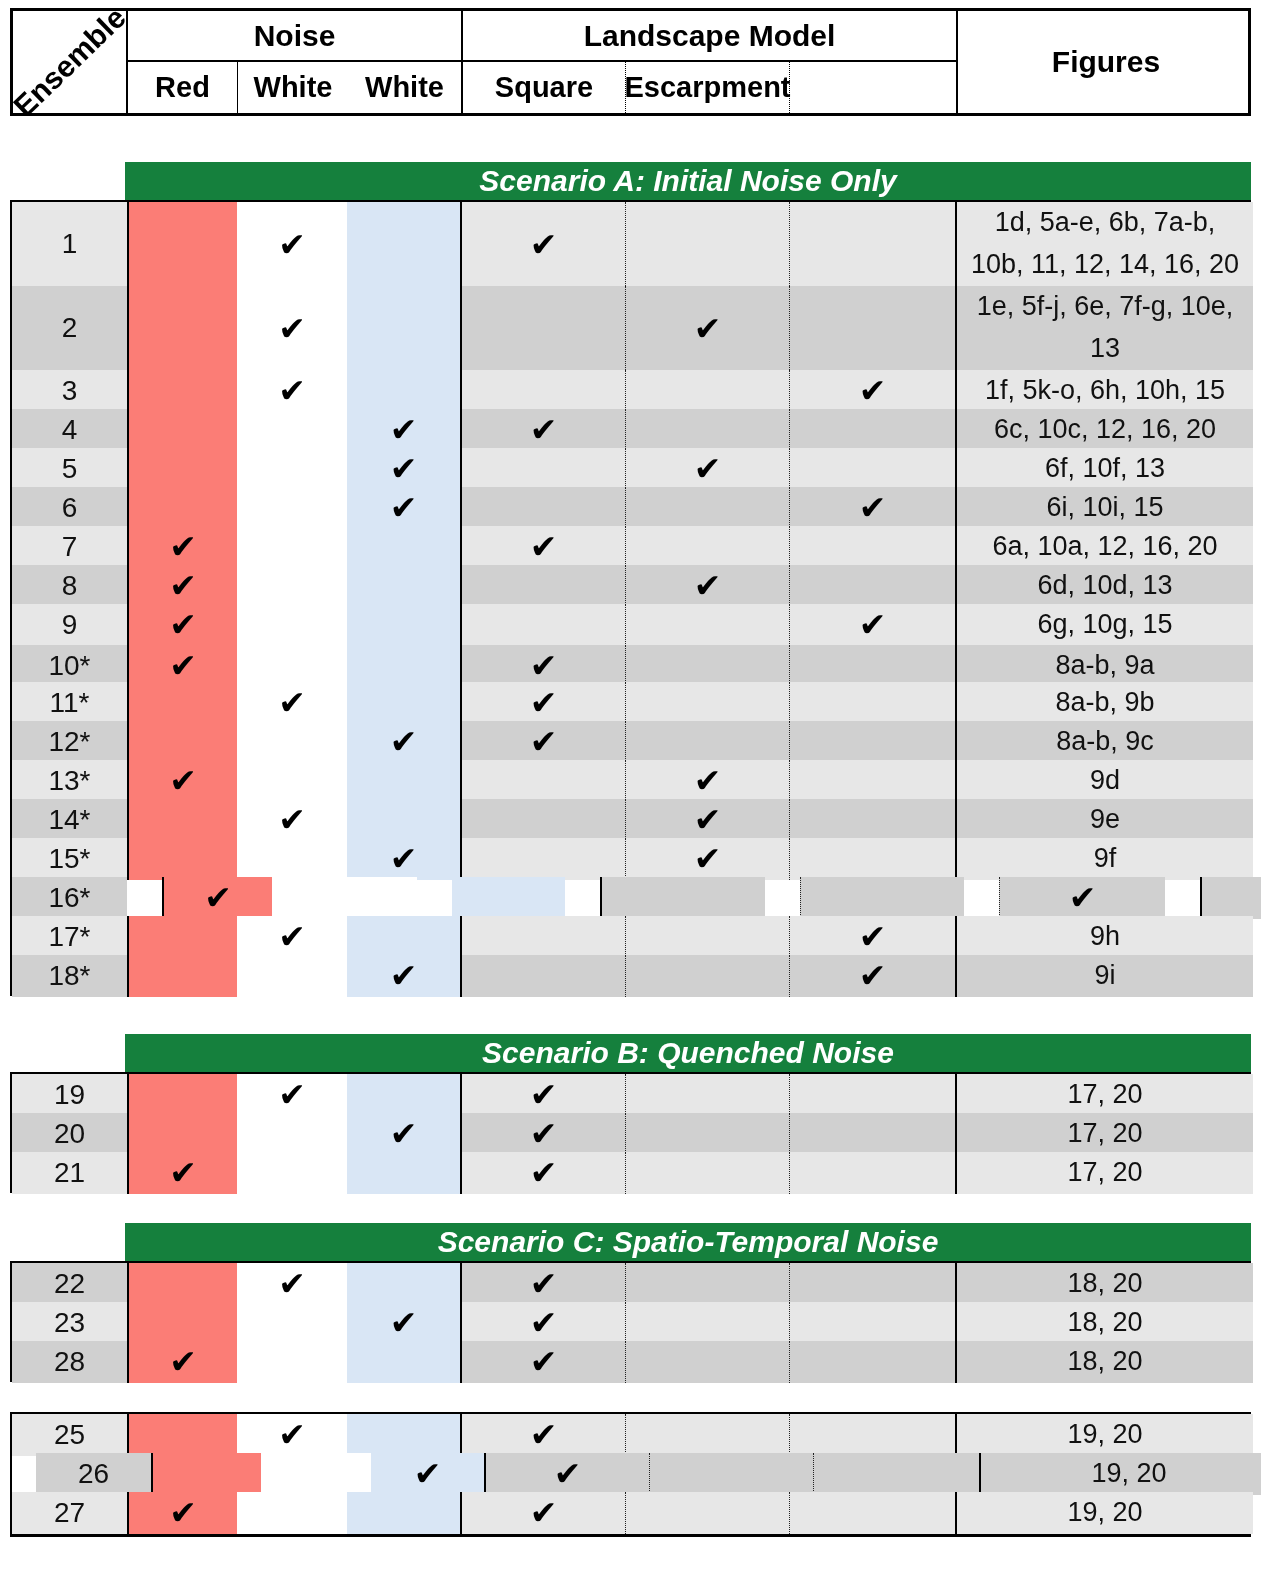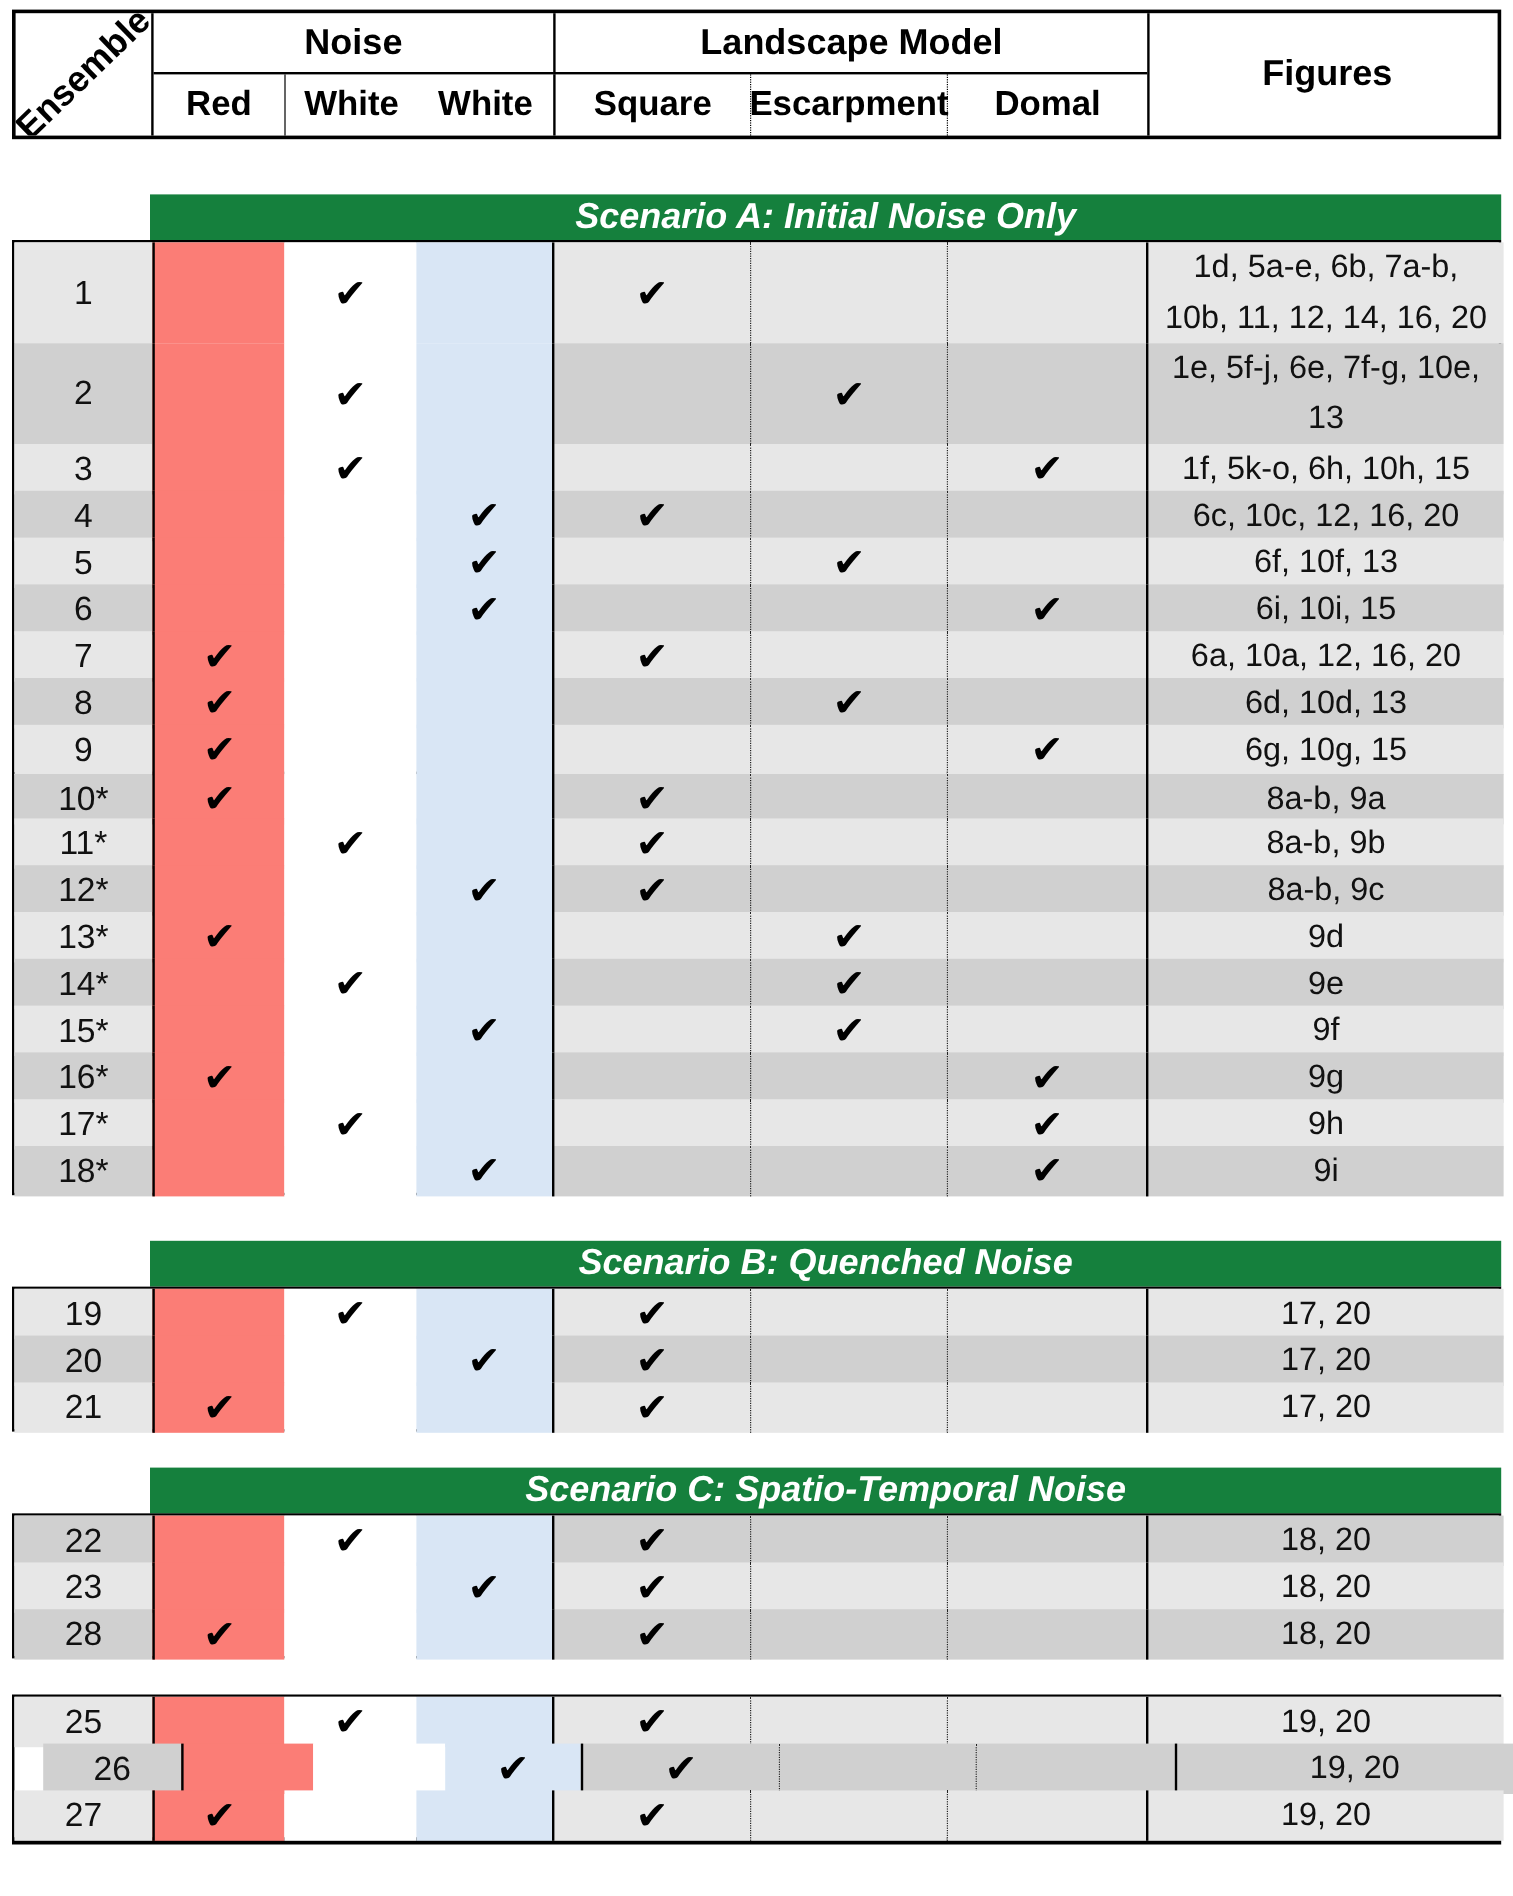--- a/index.html
+++ b/index.html
@@ -76,21 +76,20 @@
       <span class="ens-label">Ensemble</span>
     </div>
     <div class="hcell h-noise">Noise</div>
     <div class="hcell h-landscape">Landscape Model</div>
     <div class="hcell h-figures">Figures</div>
     <div class="hcell h-red">Red</div>
     <div class="hcell h-white">White</div>
     <div class="hcell h-blue">White</div>
     <div class="hcell h-square">Square</div>
     <div class="hcell h-esc">Escarpment</div>
-    <div class="hcell h-domal">Domal</div>
   </div>
 
   <div id="sections">
       <section class="scenario" style="margin-top: 46px;">
         <div class="bar-row">
           <div class="bar-gap"></div>
           <div class="bar">Scenario A: Initial Noise Only</div>
         </div>
         <div class="scenario-body">
           <div class="tbl-cols t-row row-light" style="height: 84px;">
@@ -298,21 +297,21 @@
             <div class="cell c-blue">
               <span class="check">✔</span>
             </div>
             <div class="cell c-square zebra"></div>
             <div class="cell c-esc zebra">
               <span class="check">✔</span>
             </div>
             <div class="cell c-domal zebra"></div>
             <div class="cell c-fig zebra">9f</div>
           </div>
-          <div class="tbl-cols t-row row-dark" style="height: 39px;">
+          <div class="tbl-cols t-row row-dark" style="height: 39px; gap: 35px;">
             <div class="cell c-ens zebra">16*</div>
             <div class="cell c-red">
               <span class="check">✔</span>
             </div>
             <div class="cell c-white"></div>
             <div class="cell c-blue"></div>
             <div class="cell c-square zebra"></div>
             <div class="cell c-esc zebra"></div>
             <div class="cell c-domal zebra">
               <span class="check">✔</span>

